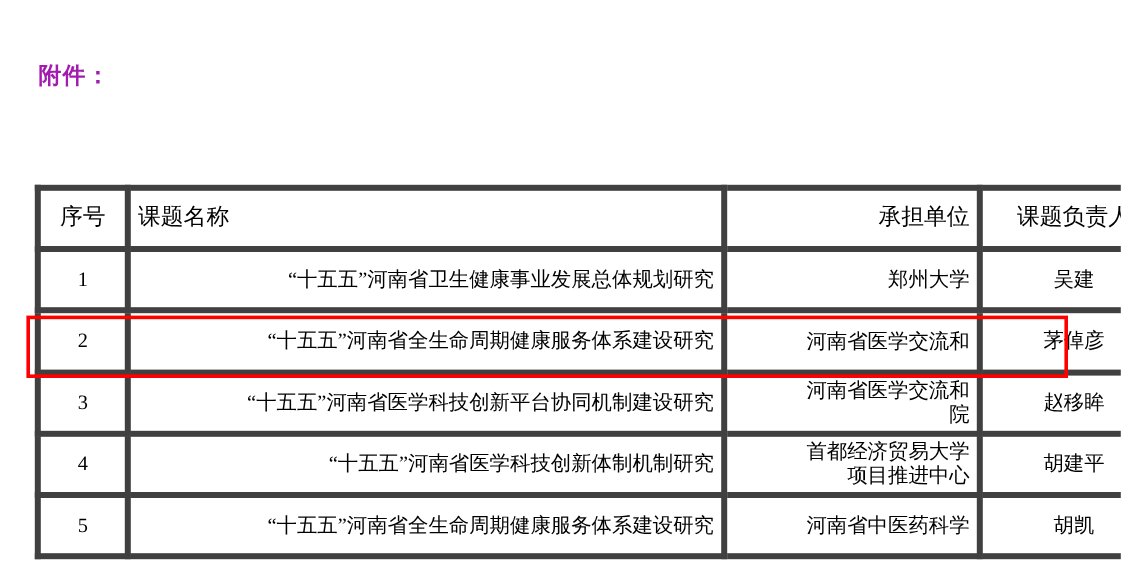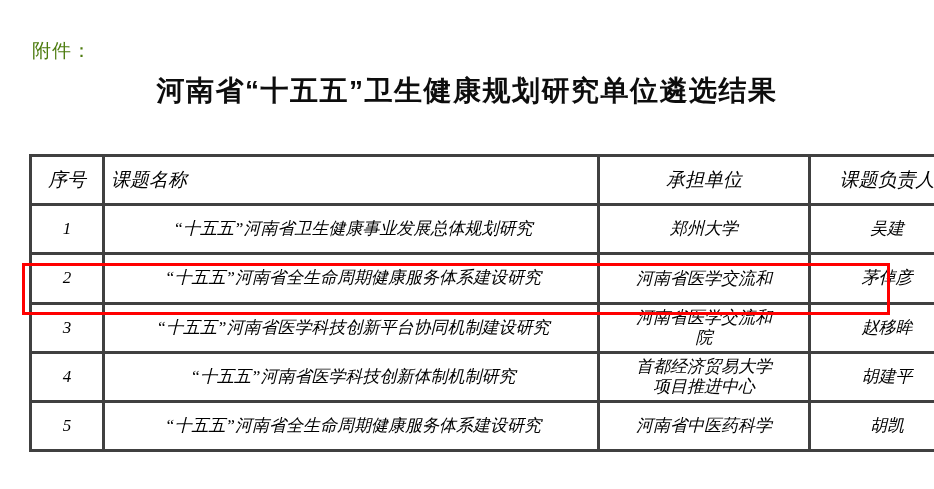--- a/index.html
+++ b/index.html
@@ -17,24 +17,25 @@
   }
   .page {
     position: relative;
     width: 934px;
     height: 489px;
     background: #ffffff;
   }
   .attachment-label {
     position: absolute;
     left: 32px;
-    top: 38px;
+    top: 50px;
     font-size: 19px;
     letter-spacing: 1px;
-    color: #4d7c0f;
+    color: #a21caf;
+    font-weight: bold;
   }
   .doc-title {
     position: absolute;
     left: 0;
     right: 0;
     top: 72px;
     text-align: center;
     font-size: 28px;
     font-weight: bold;
     letter-spacing: 1.5px;
@@ -48,30 +49,29 @@
     width: 876px;
   }
   table.result-table {
     border-collapse: collapse;
     width: 876px;
     table-layout: fixed;
     font-size: 17px;
   }
   table.result-table td,
   table.result-table th {
-    border: 3px solid #404040;
+    border: 5px solid #404040;
     padding: 0 6px;
     vertical-align: middle;
     line-height: 1.18;
     font-weight: normal;
-    font-style: italic;
   }
   .col-no    { width: 58px;  text-align: center; }
-  .col-name  { width: 480px; text-align: center; padding-left: 10px !important; }
-  .col-unit  { width: 196px; text-align: center; }
+  .col-name  { width: 480px; text-align: right; padding-left: 10px !important; }
+  .col-unit  { width: 196px; text-align: right; }
   .col-owner { width: 140px; text-align: center; }
 
   thead td {
     height: 46px;
     font-size: 19px;
     text-align: center;
   }
   thead td.col-name { text-align: left; padding-left: 6px !important; }
 
   tbody td {
@@ -96,21 +96,20 @@
     pointer-events: none;
   }
 </style>
 </head>
 <body>
 
 <div class="page">
 
   <div class="attachment-label">附件：</div>
 
-  <div class="doc-title">河南省“十五五”卫生健康规划研究单位遴选结果</div>
 
   <div class="table-wrap">
     <table class="result-table">
       <thead>
         <tr>
           <td class="col-no">序号</td>
           <td class="col-name">课题名称</td>
           <td class="col-unit">承担单位</td>
           <td class="col-owner">课题负责人</td>
         </tr>

